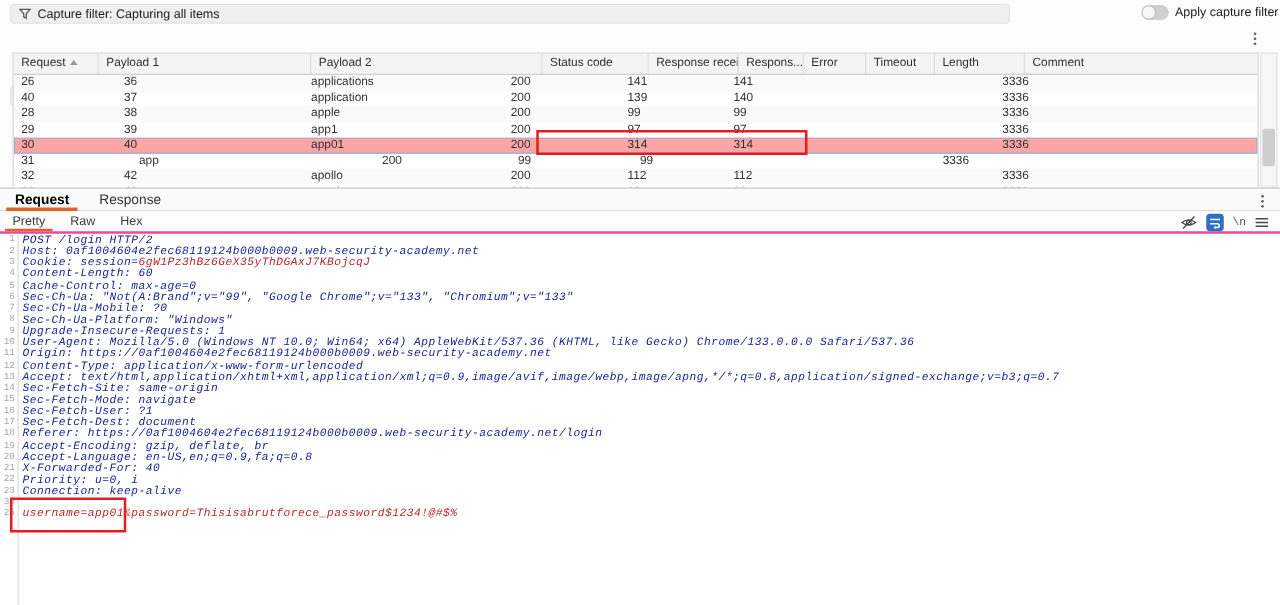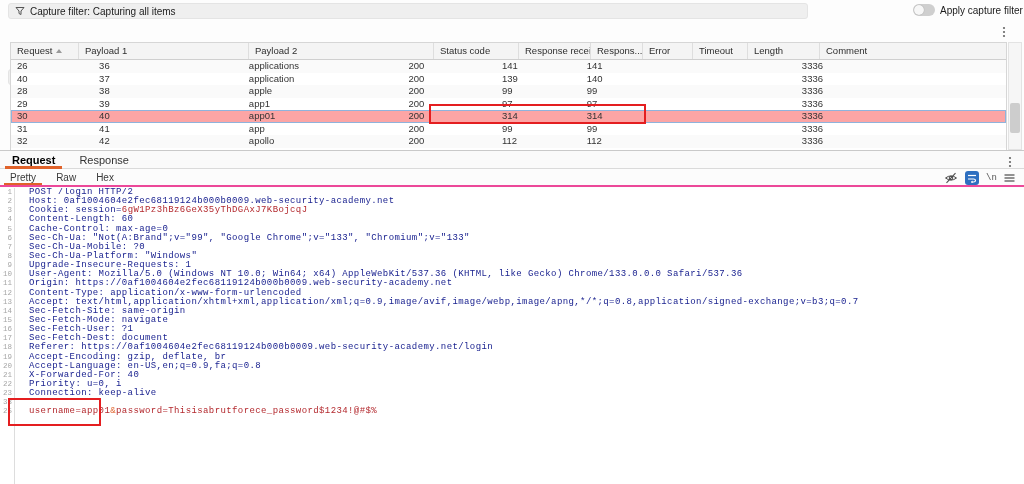--- a/index.html
+++ b/index.html
@@ -56,21 +56,21 @@
   .icon-btn{cursor:pointer;display:flex;align-items:center;justify-content:center;}
   .wrap-chip{width:14px;height:14px;background:#2e6fc0;border-radius:3px;display:flex;align-items:center;justify-content:center;}
   .nl-label{font-family:"Liberation Mono",monospace;font-size:9px;color:#555;}
 
   
   .editor{position:absolute;left:0;top:188px;width:1024px;height:296px;background:#fff;overflow:hidden;
     font-family:"Liberation Mono",monospace;font-size:9px;letter-spacing:0.4px;cursor:text;}
   .gutterline{position:absolute;left:14px;top:188px;width:1px;height:296px;background:#dddddd;pointer-events:none;}
   .codeline{display:flex;height:9.15px;line-height:9.4px;white-space:pre;}
   .lnum{flex:0 0 12px;text-align:right;padding-right:2px;color:#a6a6a6;font-size:7.5px;letter-spacing:0;}
-  .ltext{padding-left:15px;}
+  .ltext{padding-left:4px;font-style:italic;}
   .sg-b{color:#1b2390;}
   .sg-r{color:#b3282d;}
   .sg-o{color:#e0622a;}
 </style>
 </head>
 <body>
 
 <div class="app">
 
   <div class="filter-bar" id="captureBar">
@@ -169,21 +169,20 @@
           <div class="tcell c3">200</div>
           <div class="tcell c4">314</div>
           <div class="tcell c5">314</div>
           <div class="tcell c6"></div>
           <div class="tcell c7"></div>
           <div class="tcell c8">3336</div>
           <div class="tcell c9"></div>
         </div>
         <div class="trow">
           <div class="tcell c0">31</div>
-          <div class="tcell c1">41</div>
           <div class="tcell c2">app</div>
           <div class="tcell c3">200</div>
           <div class="tcell c4">99</div>
           <div class="tcell c5">99</div>
           <div class="tcell c6"></div>
           <div class="tcell c7"></div>
           <div class="tcell c8">3336</div>
           <div class="tcell c9"></div>
         </div>
         <div class="trow">

